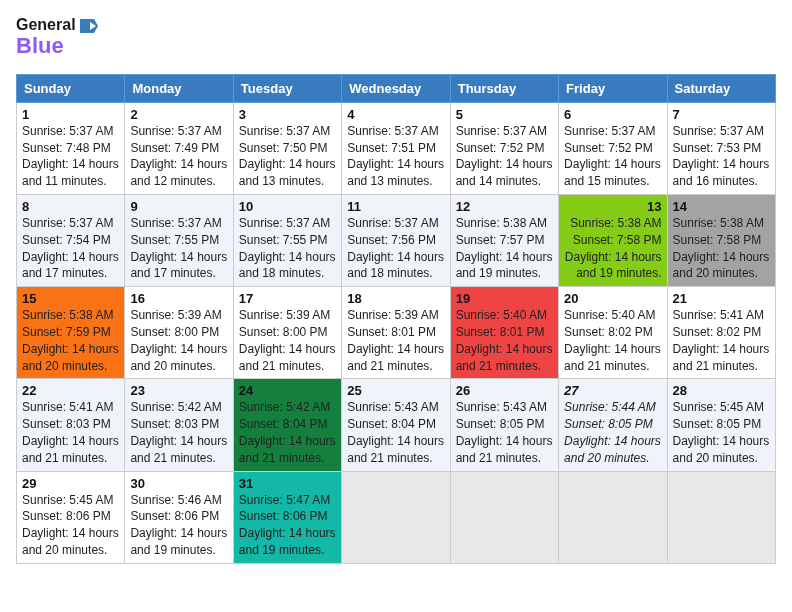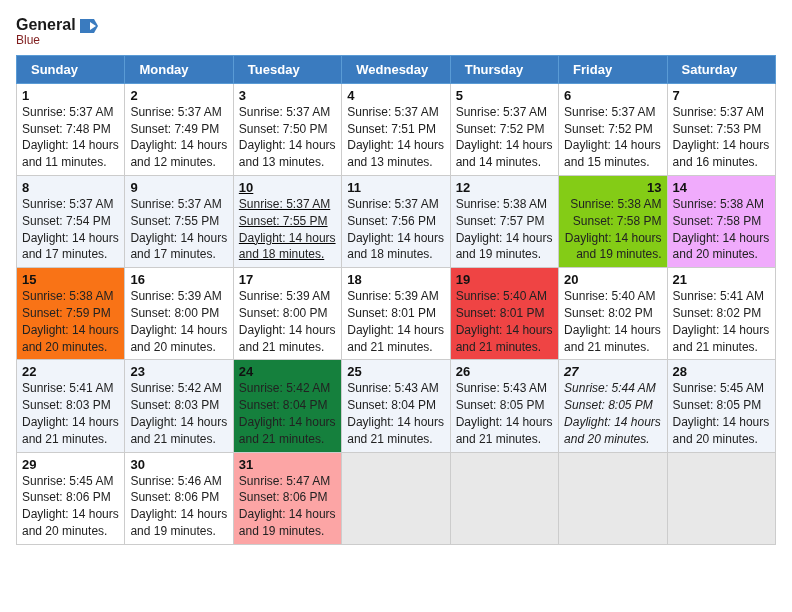--- a/index.html
+++ b/index.html
@@ -7,21 +7,21 @@
       font-family: Arial, sans-serif;
       background: #fff;
       width: 792px;
       min-height: 612px;
       padding: 16px;
     }
     .header-area {
       display: flex;
       justify-content: space-between;
       align-items: flex-start;
-      margin-bottom: 8px;
+      margin-bottom: 16px;
     }
     .logo {
       display: flex;
       align-items: center;
       gap: 4px;
     }
     .title-area {
       text-align: right;
     }
     .month-title {
@@ -37,21 +37,21 @@
     .calendar {
       width: 100%;
       border-collapse: collapse;
       margin-top: 6px;
       font-size: 11px;
     }
     .calendar th {
       background: #3a7bbf;
       color: #fff;
       text-align: left;
-      padding: 6px 14px;
+      padding: 6px 7px;
       font-size: 13px;
       font-weight: bold;
       border: 1px solid #5a9bd5;
     }
     .calendar td {
       vertical-align: top;
       padding: 4px 5px;
       border: 1px solid #ccc;
       width: 108px;
       min-height: 70px;
@@ -81,21 +81,21 @@
 
 <div class="header-area">
   <div class="logo">
   <div style="display:flex;flex-direction:column;line-height:1.1;">
     <span style="font-size:16px;font-weight:bold;color:#1a1a1a;">General
       <svg style="display:inline;vertical-align:middle;" width="18" height="14" viewBox="0 0 18 14">
         <polygon points="0,0 14,0 18,7 14,14 0,14" fill="#3a7bbf"></polygon>
         <polygon points="10,3 16,7 10,11" fill="#fff"></polygon>
       </svg>
     </span>
-    <span style="font-size:12px;font-weight:normal;color:#7f1d1d;">Blue</span>
+    <span style="font-size:22px;font-weight:bold;color:#8b5cf6;">Blue</span>
   </div>
 </div>
   <div class="title-area">
     <div class="month-title"></div>
     <div class="subtitle"></div>
   </div>
 </div>
 
 <table class="calendar" id="cal-table">
   <thead>
@@ -142,37 +142,37 @@
       </tr>
       <tr>
         <td style="background: rgb(240, 244, 250);">
           <span class="day-num">8</span>
           <div class="day-info">Sunrise: 5:37 AM<br>Sunset: 7:54 PM<br>Daylight: 14 hours<br>and 17 minutes.</div>
         </td>
         <td style="background: rgb(240, 244, 250);">
           <span class="day-num">9</span>
           <div class="day-info">Sunrise: 5:37 AM<br>Sunset: 7:55 PM<br>Daylight: 14 hours<br>and 17 minutes.</div>
         </td>
-        <td style="background: rgb(240, 244, 250); text-decoration: underline;">
+        <td style="background: rgb(240, 244, 250);">
           <span class="day-num">10</span>
           <div class="day-info">Sunrise: 5:37 AM<br>Sunset: 7:55 PM<br>Daylight: 14 hours<br>and 18 minutes.</div>
         </td>
         <td style="background: rgb(240, 244, 250);">
           <span class="day-num">11</span>
           <div class="day-info">Sunrise: 5:37 AM<br>Sunset: 7:56 PM<br>Daylight: 14 hours<br>and 18 minutes.</div>
         </td>
         <td style="background: rgb(240, 244, 250); margin-left: 27px;">
           <span class="day-num">12</span>
           <div class="day-info">Sunrise: 5:38 AM<br>Sunset: 7:57 PM<br>Daylight: 14 hours<br>and 19 minutes.</div>
         </td>
         <td style="background: #84cc16; text-align: right;">
           <span class="day-num">13</span>
           <div class="day-info">Sunrise: 5:38 AM<br>Sunset: 7:58 PM<br>Daylight: 14 hours<br>and 19 minutes.</div>
         </td>
-        <td style="background: #f0abfc; margin-left: 33px;">
+        <td style="background: #a3a3a3; margin-left: 33px;">
           <span class="day-num">14</span>
           <div class="day-info">Sunrise: 5:38 AM<br>Sunset: 7:58 PM<br>Daylight: 14 hours<br>and 20 minutes.</div>
         </td>
       </tr>
       <tr>
         <td style="background: #f97316;">
           <span class="day-num">15</span>
           <div class="day-info">Sunrise: 5:38 AM<br>Sunset: 7:59 PM<br>Daylight: 14 hours<br>and 20 minutes.</div>
         </td>
         <td style="background: rgb(255, 255, 255);">
@@ -232,21 +232,21 @@
       </tr>
       <tr>
         <td style="background: rgb(255, 255, 255);">
           <span class="day-num">29</span>
           <div class="day-info">Sunrise: 5:45 AM<br>Sunset: 8:06 PM<br>Daylight: 14 hours<br>and 20 minutes.</div>
         </td>
         <td style="background: rgb(255, 255, 255);">
           <span class="day-num">30</span>
           <div class="day-info">Sunrise: 5:46 AM<br>Sunset: 8:06 PM<br>Daylight: 14 hours<br>and 19 minutes.</div>
         </td>
-        <td style="background: #fca5a5;">
+        <td style="background: #14b8a6;">
           <span class="day-num">31</span>
           <div class="day-info">Sunrise: 5:47 AM<br>Sunset: 8:06 PM<br>Daylight: 14 hours<br>and 19 minutes.</div>
         </td>
         <td class="empty-cell"></td>
         <td class="empty-cell"></td>
         <td class="empty-cell"></td>
         <td class="empty-cell"></td>
       </tr>
     </tbody>
 </table>

